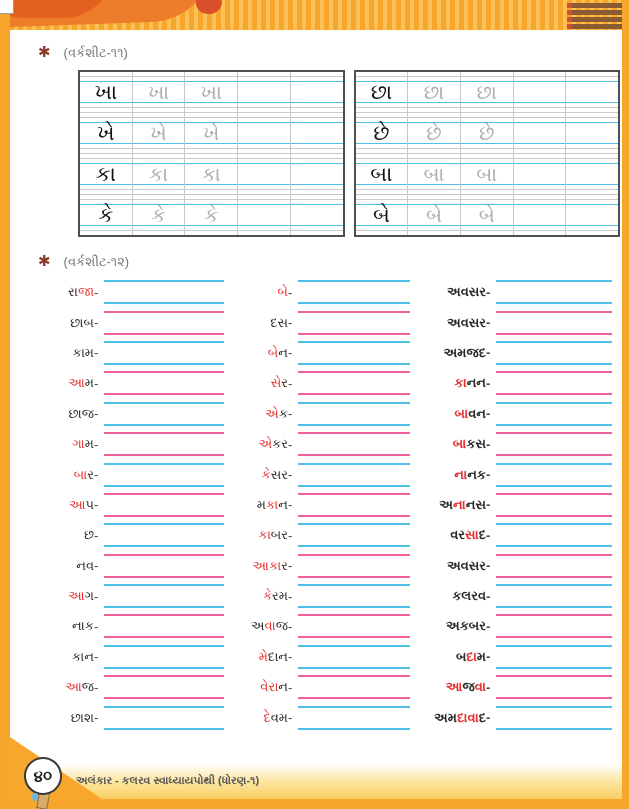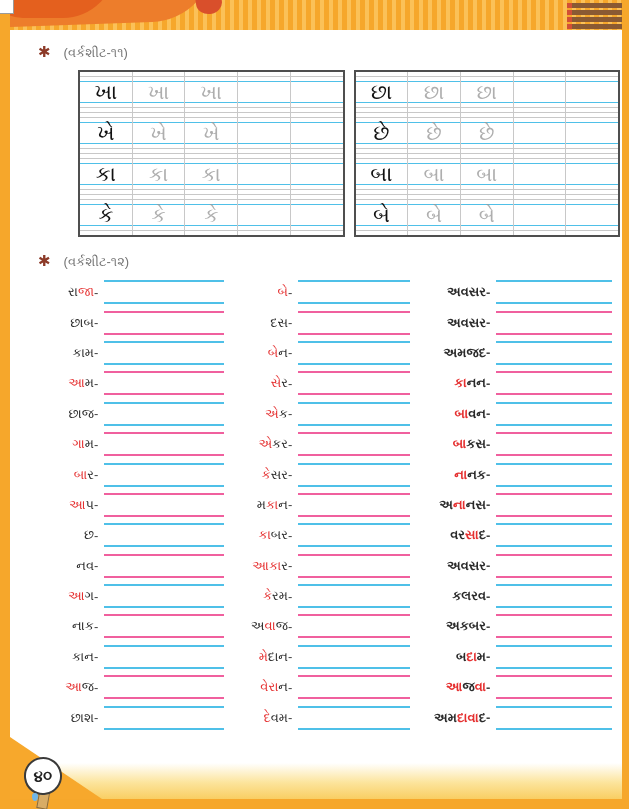--- a/index.html
+++ b/index.html
@@ -482,14 +482,15 @@
         </div>
       </div>
 
   </div>
 
   <div class="corner-tri"></div>
   <div class="footer-band"></div>
   <div class="badge-handle"></div>
   <div class="badge">૪૦</div>
   <div class="tear"></div>
+  <div class="footer-text">અલંકાર - કલરવ સ્વાધ્યાયપોથી (ધોરણ-૧)</div>
 
 </div>
 
 </body></html>

